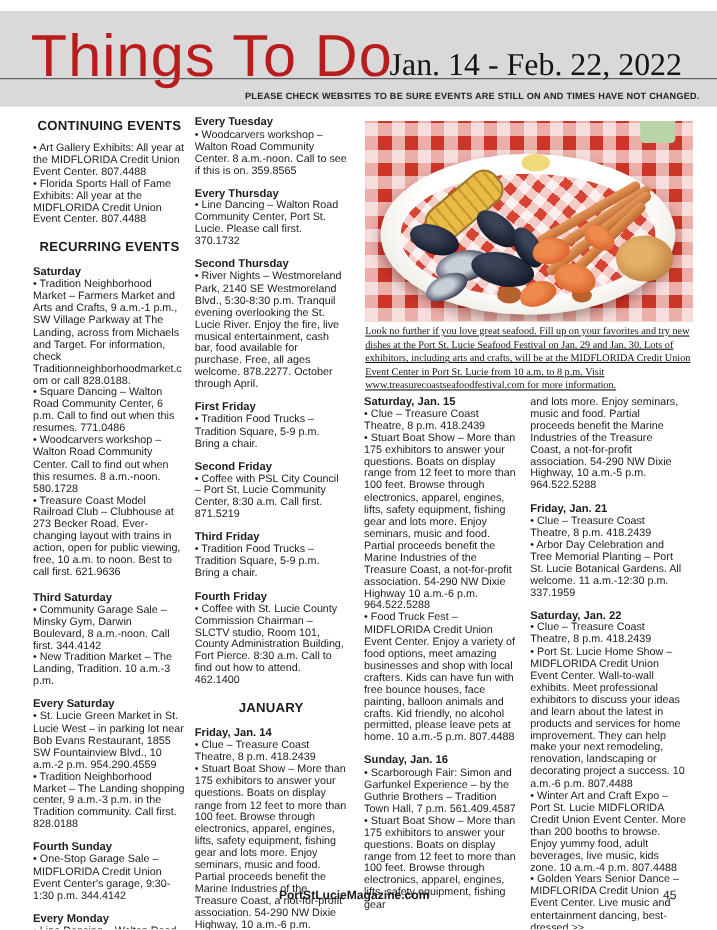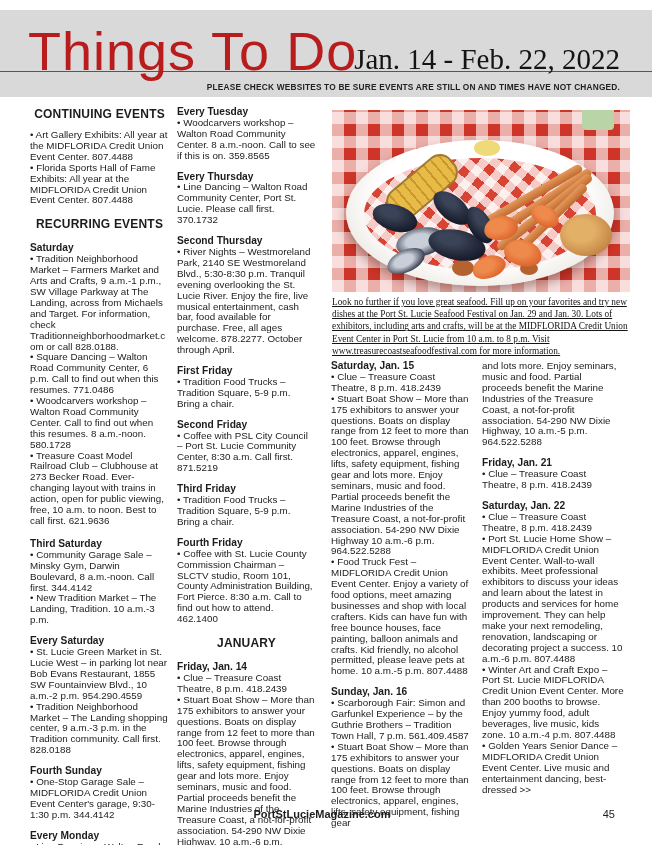--- a/index.html
+++ b/index.html
@@ -6,21 +6,21 @@
   .page{position:relative;width:652px;height:845px;background:#ffffff;overflow:hidden;
         font-family:"Liberation Sans","DejaVu Sans",sans-serif;color:#1c1c1c;}
 
   
   .header-band{position:absolute;left:0;top:10px;width:652px;height:87px;background:#d9d9da;}
   .header-rule{position:absolute;left:0;top:71px;width:652px;height:1px;background:#55565a;}
   .page-title{position:absolute;left:28px;top:22px;font-family:Liberation Sans, sans-serif;
               font-size:54px;line-height:58px;font-weight:400;letter-spacing:1px;color:#b91c1c;}
   .date-range{position:absolute;right:32px;top:44px;font-family:"Liberation Serif","DejaVu Serif",serif;
               font-size:29px;line-height:30px;color:#141414;}
-  .notice{position:absolute;right:32px;top:82px;font-size:8.3px;font-weight:700;letter-spacing:.2px;color:#222;}
+  .notice{position:absolute;right:16px;top:82px;font-size:8.3px;font-weight:700;letter-spacing:.2px;color:#222;}
 
   
   .col{position:absolute;top:107px;}
   .col-1{left:30px;width:139px;}
   .col-2{left:177px;width:139px;}
   .col-3{left:331px;width:142px;top:361px;}
   .col-4{left:482px;width:142px;top:361px;}
   .blk{font-size:9.8px;line-height:10.9px;overflow-wrap:break-word;}
   .blk.heading{font-size:12px;line-height:14px;font-weight:700;text-align:center;margin:11px 0 9px;letter-spacing:.2px;}
   .blk.sub{font-weight:700;font-size:10.2px;margin-top:10px;}
@@ -163,20 +163,21 @@
       <div class="blk item">• Stuart Boat Show – More than 175 exhibitors to answer your questions. Boats on display range from 12 feet to more than 100 feet. Browse through electronics, apparel, engines, lifts, safety equipment, fishing gear and lots more. Enjoy seminars, music and food. Partial proceeds benefit the Marine Industries of the Treasure Coast, a not-for-profit association. 54-290 NW Dixie Highway 10 a.m.-6 p.m. 964.522.5288</div>
       <div class="blk item">• Food Truck Fest – MIDFLORIDA Credit Union Event Center. Enjoy a variety of food options, meet amazing businesses and shop with local crafters. Kids can have fun with free bounce houses, face painting, balloon animals and crafts. Kid friendly, no alcohol permitted, please leave pets at home. 10 a.m.-5 p.m. 807.4488</div>
       <div class="blk sub">Sunday, Jan. 16</div>
       <div class="blk item">• Scarborough Fair: Simon and Garfunkel Experience – by the Guthrie Brothers – Tradition Town Hall, 7 p.m. 561.409.4587</div>
       <div class="blk item">• Stuart Boat Show – More than 175 exhibitors to answer your questions. Boats on display range from 12 feet to more than 100 feet. Browse through electronics, apparel, engines, lifts, safety equipment, fishing gear</div>
     </div>
   <div class="col col-4">
       <div class="blk cont tight">and lots more. Enjoy seminars, music and food. Partial proceeds benefit the Marine Industries of the Treasure Coast, a not-for-profit association. 54-290 NW Dixie Highway, 10 a.m.-5 p.m. 964.522.5288</div>
       <div class="blk sub">Friday, Jan. 21</div>
       <div class="blk item">• Clue – Treasure Coast Theatre, 8 p.m. 418.2439</div>
+      <div class="blk item">• Arbor Day Celebration and Tree Memorial Planting – Port St. Lucie Botanical Gardens. All welcome. 11 a.m.-12:30 p.m. 337.1959</div>
       <div class="blk sub">Saturday, Jan. 22</div>
       <div class="blk item">• Clue – Treasure Coast Theatre, 8 p.m. 418.2439</div>
       <div class="blk item">• Port St. Lucie Home Show – MIDFLORIDA Credit Union Event Center. Wall-to-wall exhibits. Meet professional exhibitors to discuss your ideas and learn about the latest in products and services for home improvement. They can help make your next remodeling, renovation, landscaping or decorating project a success. 10 a.m.-6 p.m. 807.4488</div>
       <div class="blk item">• Winter Art and Craft Expo – Port St. Lucie MIDFLORIDA Credit Union Event Center. More than 200 booths to browse. Enjoy yummy food, adult beverages, live music, kids zone. 10 a.m.-4 p.m. 807.4488</div>
       <div class="blk item">• Golden Years Senior Dance – MIDFLORIDA Credit Union Event Center. Live music and entertainment dancing, best-dressed  &gt;&gt;</div>
     </div>
 
   <div class="footer-site">PortStLucieMagazine.com</div>
   <div class="footer-page">45</div>
 

